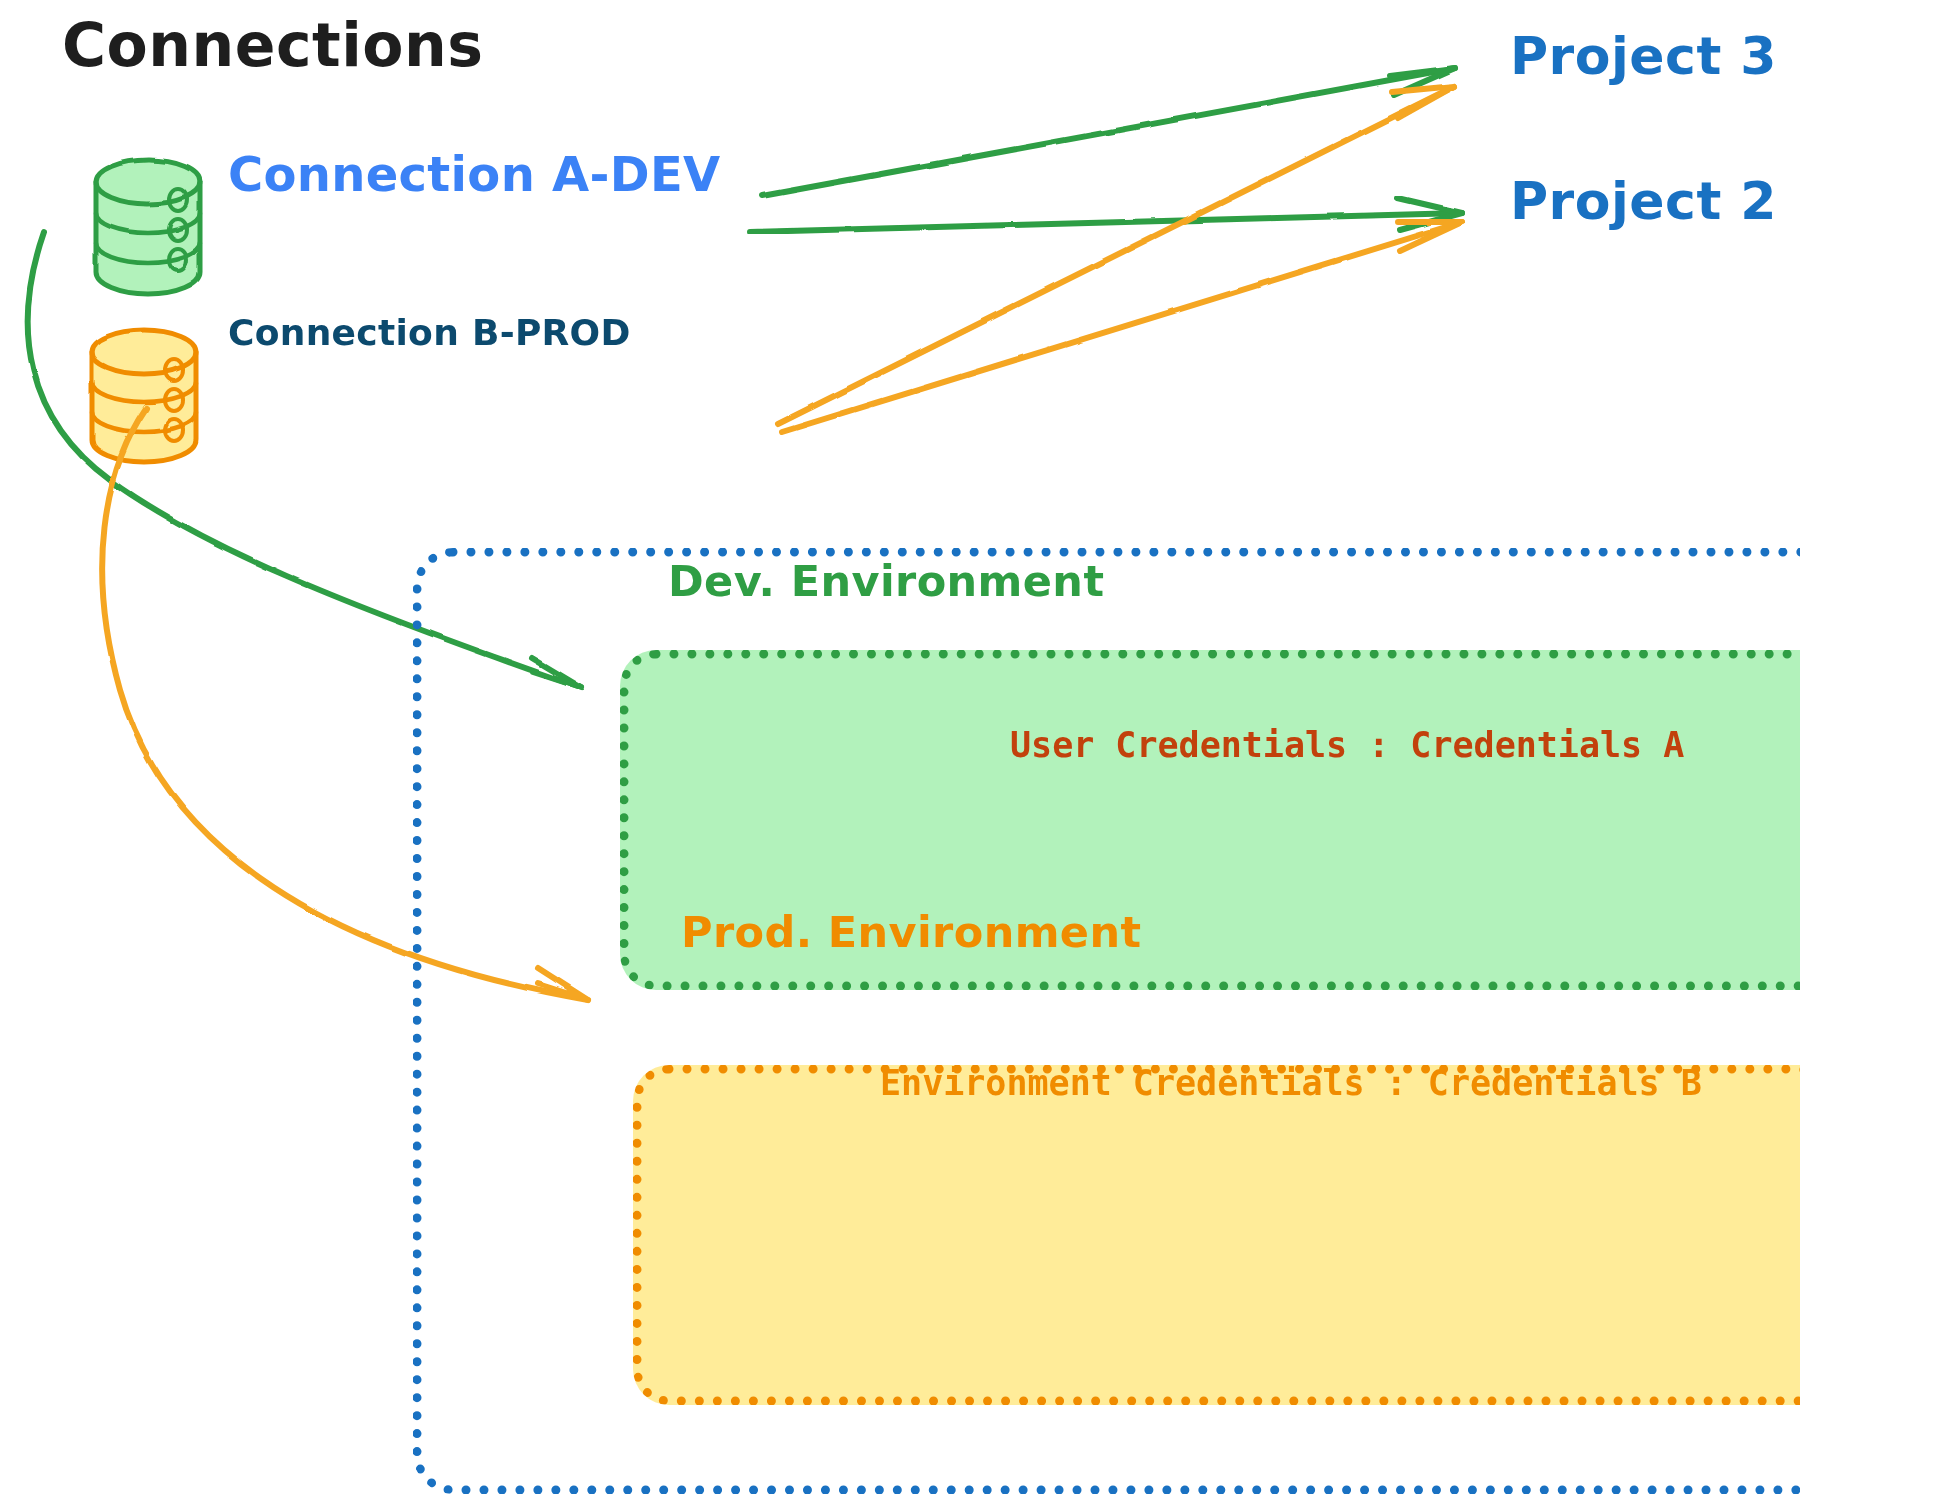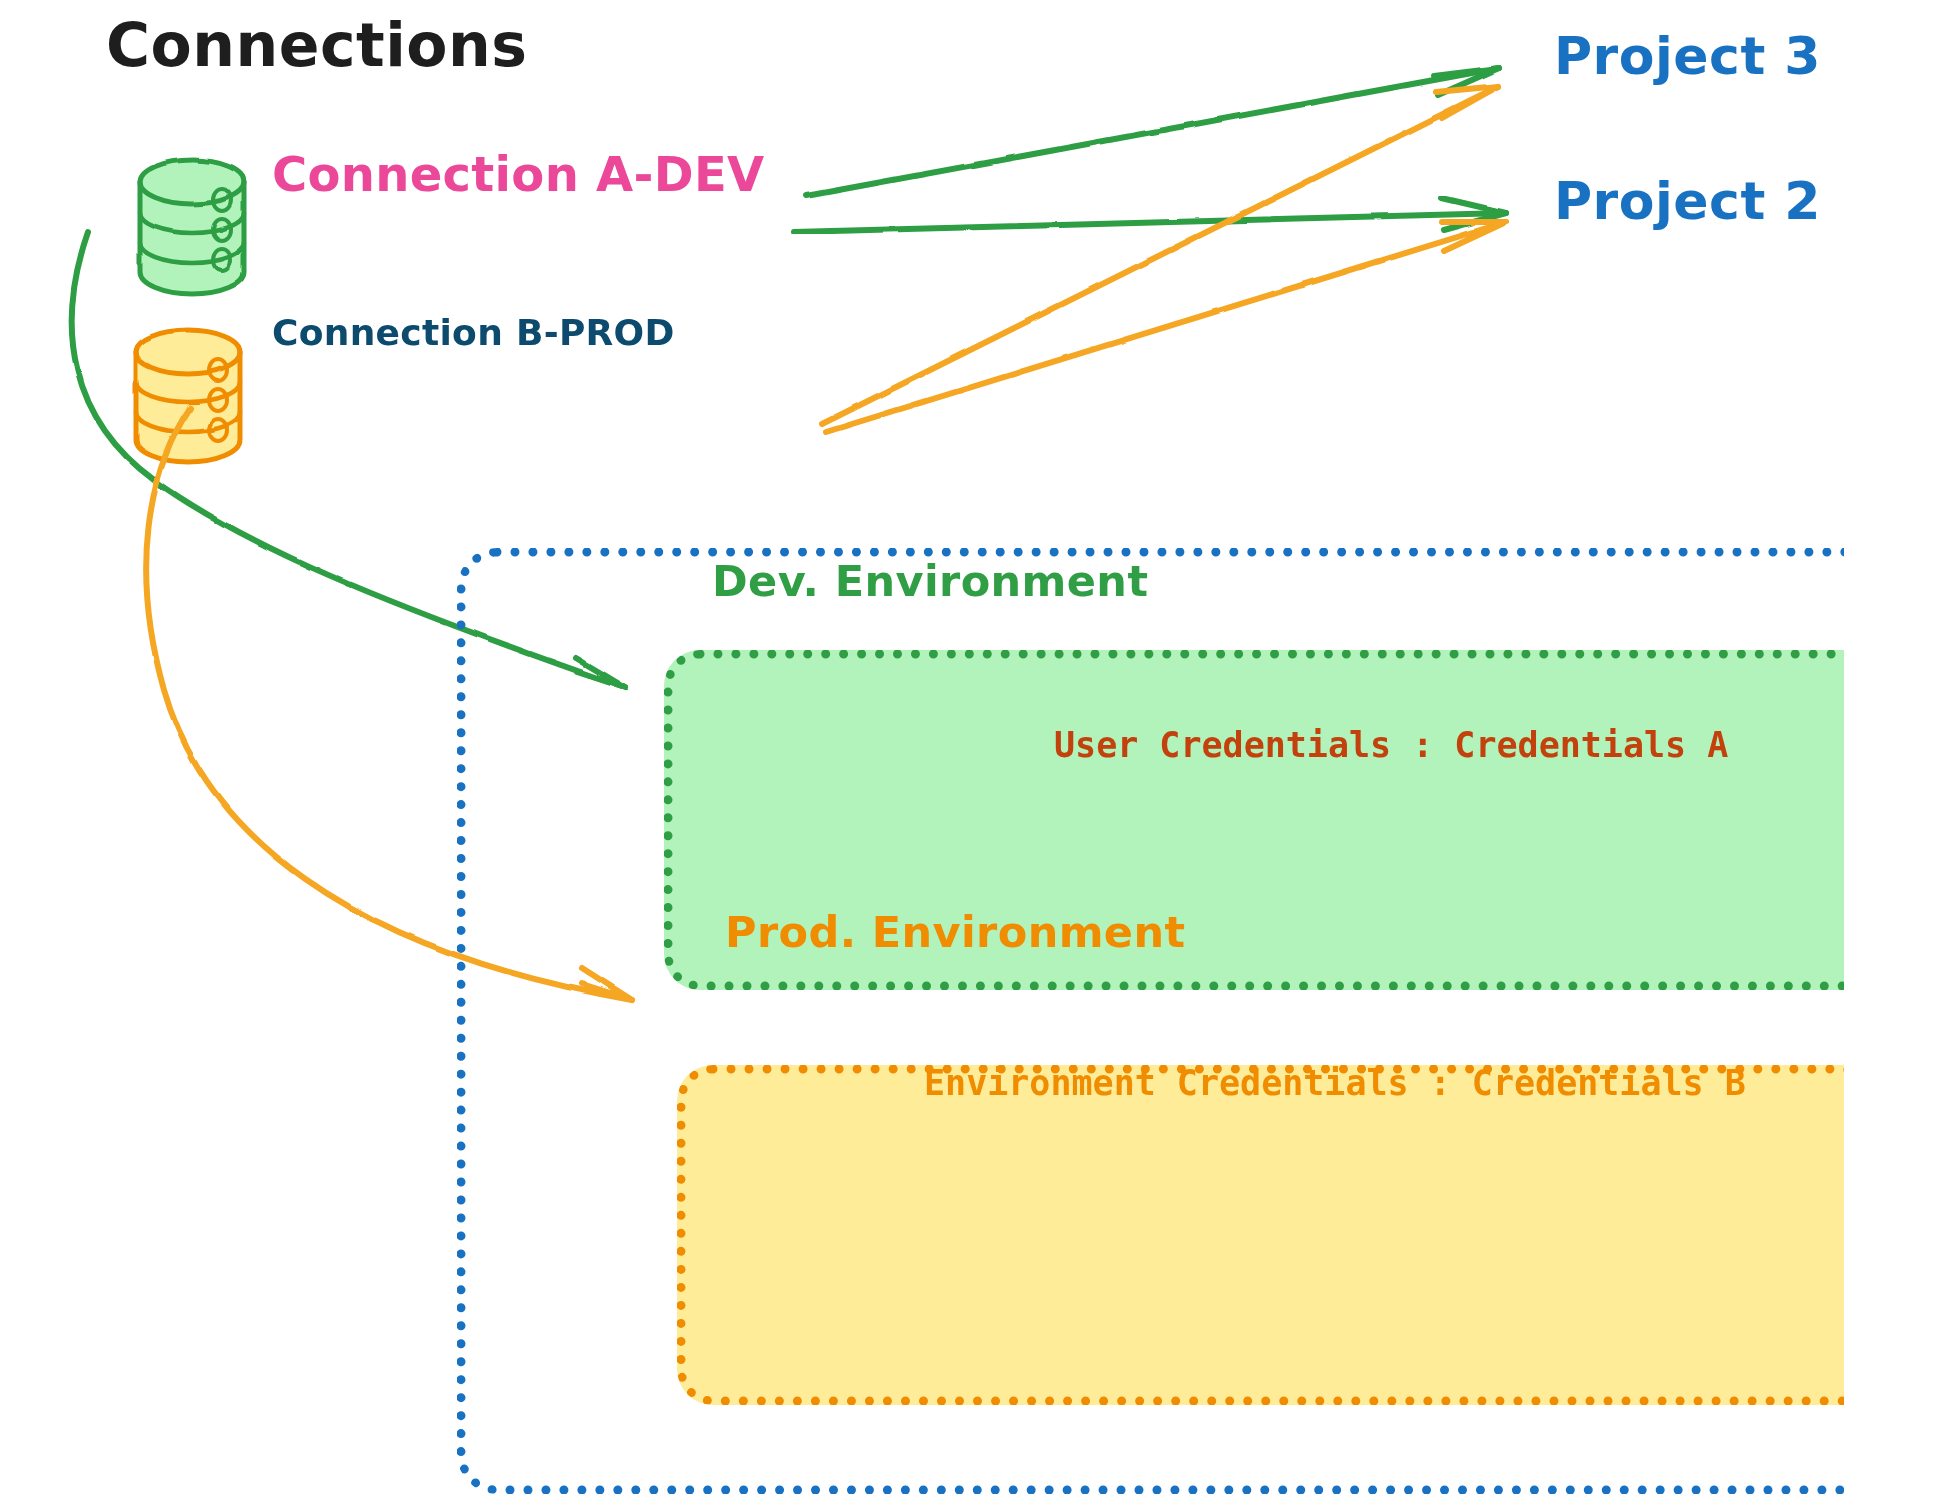--- a/index.html
+++ b/index.html
@@ -10,21 +10,20 @@
   }
   body {
     font-family: "DejaVu Sans", sans-serif;
   }
   #canvas {
     position: relative;
     width: 1800px;
     height: 1506px;
     background: #ffffff;
     overflow: hidden;
-    margin-left: 44px;
   }
   #svg-layer {
     position: absolute;
     inset: 0;
     width: 1948px;
     height: 1506px;
   }
   .lbl {
     position: absolute;
     white-space: pre;
@@ -37,21 +36,21 @@
     font-size: 60px;
     font-weight: 700;
     color: #1e1e1e;
     letter-spacing: 0.5px;
   }
   .conn-a-label {
     left: 228px;
     top: 148px;
     font-size: 48px;
     font-weight: 700;
-    color: #ec4899;
+    color: #3b82f6;
     letter-spacing: 0.3px;
   }
   .conn-b-label {
     left: 228px;
     top: 313px;
     font-size: 36px;
     font-weight: 700;
     color: #0c4a6e;
     letter-spacing: 0.3px;
   }

